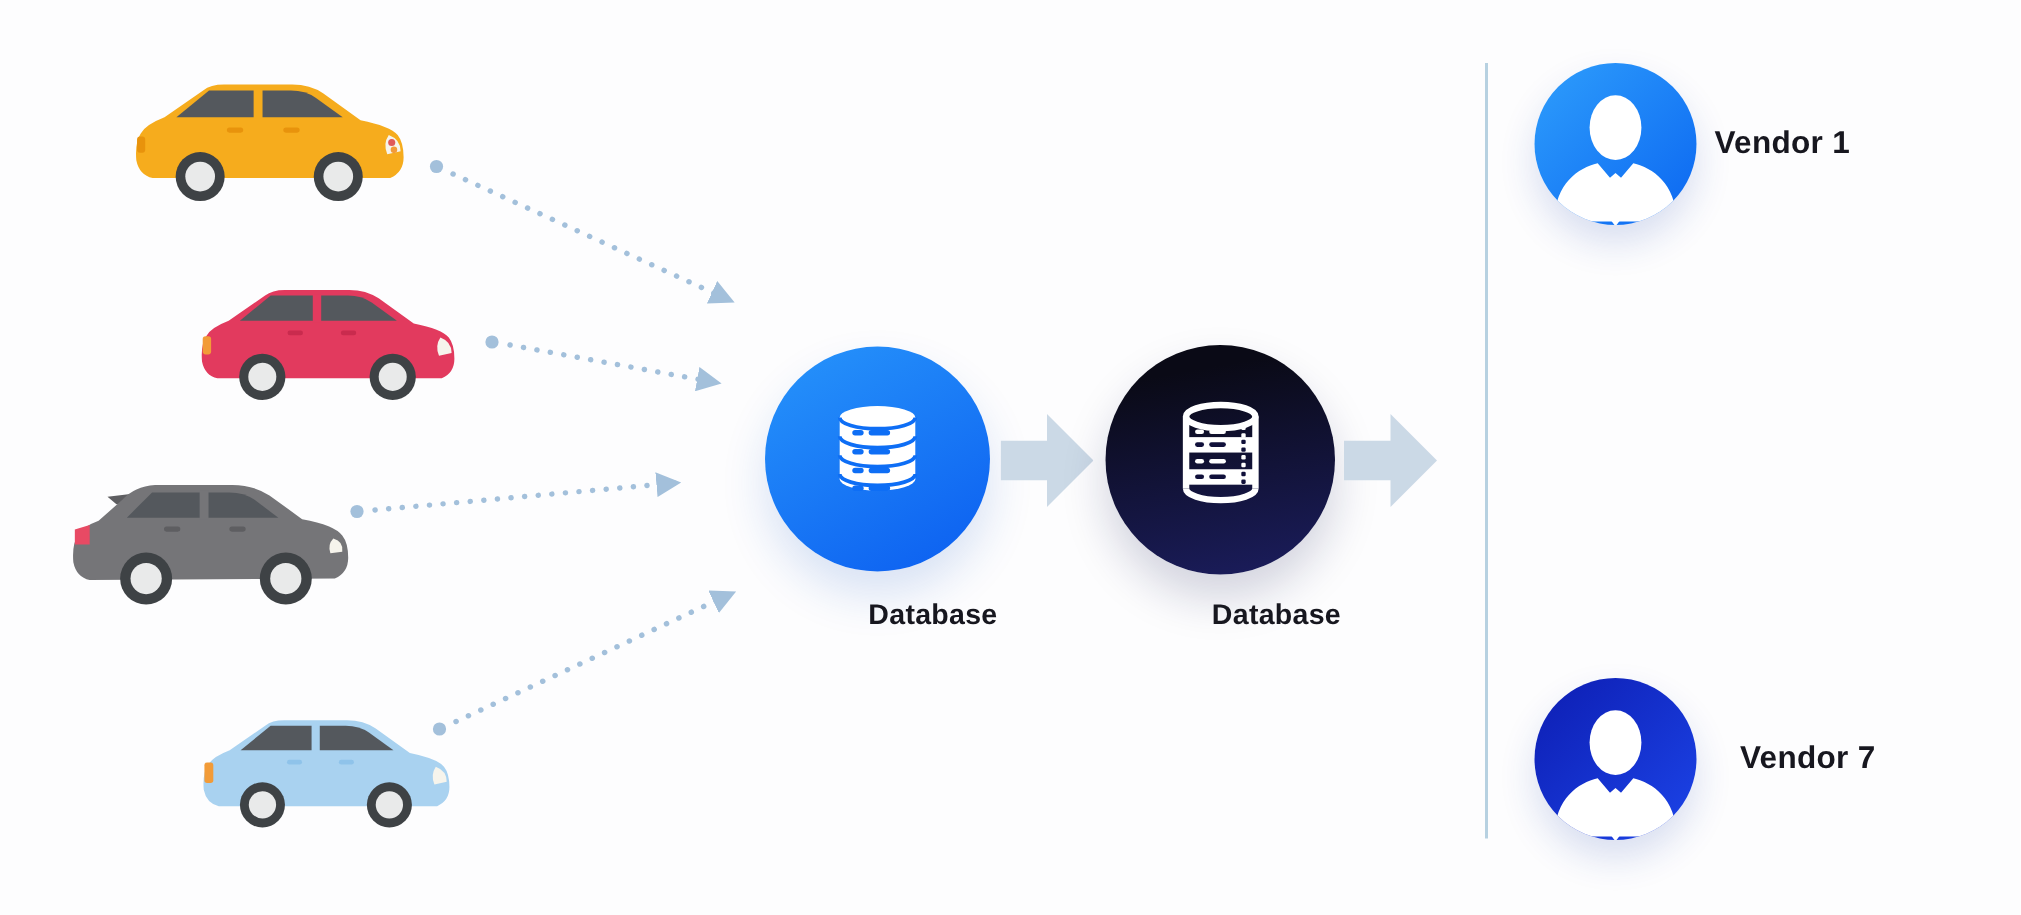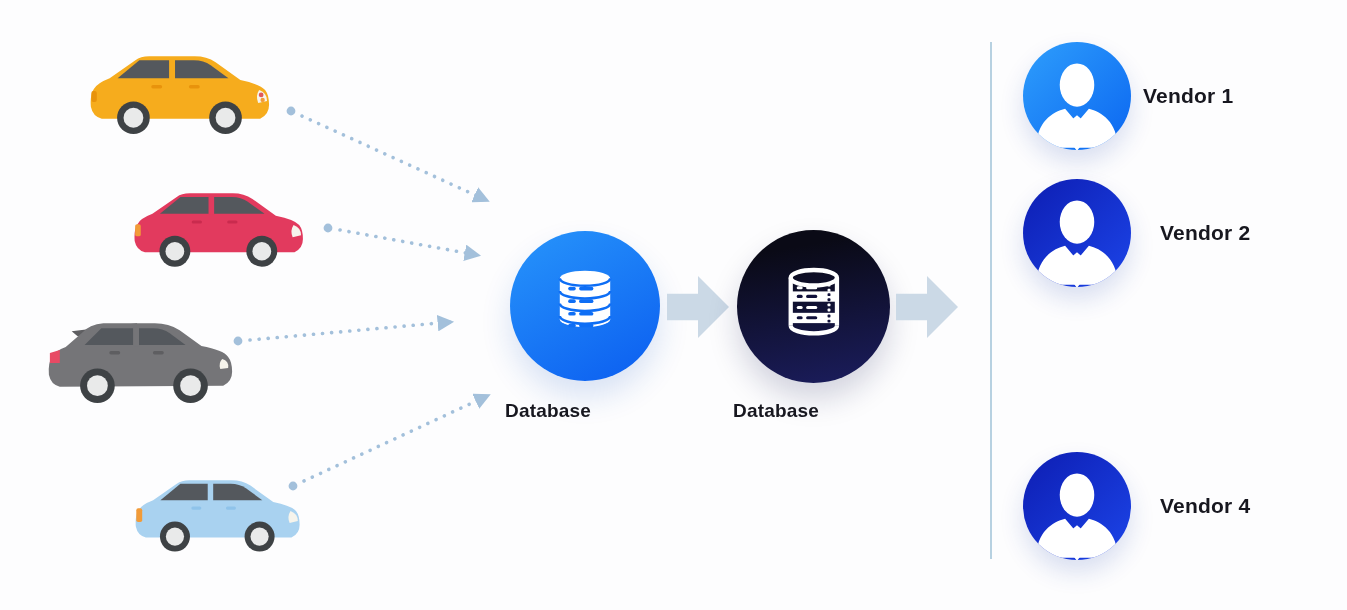--- a/index.html
+++ b/index.html
@@ -26,21 +26,21 @@
     background:linear-gradient(150deg,var(--db-grad-top) 0%,var(--db-grad-bottom) 100%);
     box-shadow:0 16px 30px rgba(22,84,190,.16);
   }
   .node-syn{
     left:737px;top:230px;width:153px;height:153px;
     background:linear-gradient(170deg,var(--syn-grad-top) 15%,var(--syn-grad-bottom) 100%);
     box-shadow:0 16px 30px rgba(18,24,80,.18);
   }
   .node svg{width:56%;height:56%;}
   .node-label{
-    position:absolute;text-align:left;font-weight:700;font-size:19px;
+    position:absolute;text-align:right;font-weight:700;font-size:19px;
     letter-spacing:.2px;color:var(--label-text);line-height:31px;
   }
   .label-db{left:505px;top:395px;width:160px;}
   .label-syn{left:733px;top:395px;width:161px;}
   
   .block-arrow{
     position:absolute;width:62px;height:66px;background:var(--arrow-fill);
     clip-path:polygon(0 30%,50% 30%,50% 3%,100% 50%,50% 97%,50% 70%,0 70%);
   }
   .arrow-1{left:667px;top:274px;}
@@ -240,36 +240,26 @@
     <div class="avatar avatar-light">
       <svg viewBox="0 0 100 100">
         <ellipse cx="50" cy="38" rx="16" ry="20" fill="#fff"></ellipse>
         <path d="M12 96 C13 72 27 63 39 60 L50 73 L61 60 C73 63 87 72 88 96 Z" fill="#fff"></path>
         <path d="M50 66 L57 72 L53 79 L56 91 L50 99 L44 91 L47 79 L43 72 Z" fill="#fff"></path>
       </svg>
     </div>
     <span class="vendor-label">Vendor 1</span>
   </div>
 
-  <div class="vendor-row v-2">
-    <div class="avatar avatar-dark">
-      <svg viewBox="0 0 100 100">
-        <ellipse cx="50" cy="38" rx="16" ry="20" fill="#fff"></ellipse>
-        <path d="M12 96 C13 72 27 63 39 60 L50 73 L61 60 C73 63 87 72 88 96 Z" fill="#fff"></path>
-        <path d="M50 66 L57 72 L53 79 L56 91 L50 99 L44 91 L47 79 L43 72 Z" fill="#fff"></path>
-      </svg>
-    </div>
-    <span class="vendor-label">Vendor 2</span>
-  </div>
 
 
   <div class="vendor-row v-4">
     <div class="avatar avatar-dark">
       <svg viewBox="0 0 100 100">
         <ellipse cx="50" cy="38" rx="16" ry="20" fill="#fff"></ellipse>
         <path d="M12 96 C13 72 27 63 39 60 L50 73 L61 60 C73 63 87 72 88 96 Z" fill="#fff"></path>
         <path d="M50 66 L57 72 L53 79 L56 91 L50 99 L44 91 L47 79 L43 72 Z" fill="#fff"></path>
       </svg>
     </div>
-    <span class="vendor-label">Vendor 4</span>
+    <span class="vendor-label">Vendor 7</span>
   </div>
 
 </div>
 
 </body></html>

